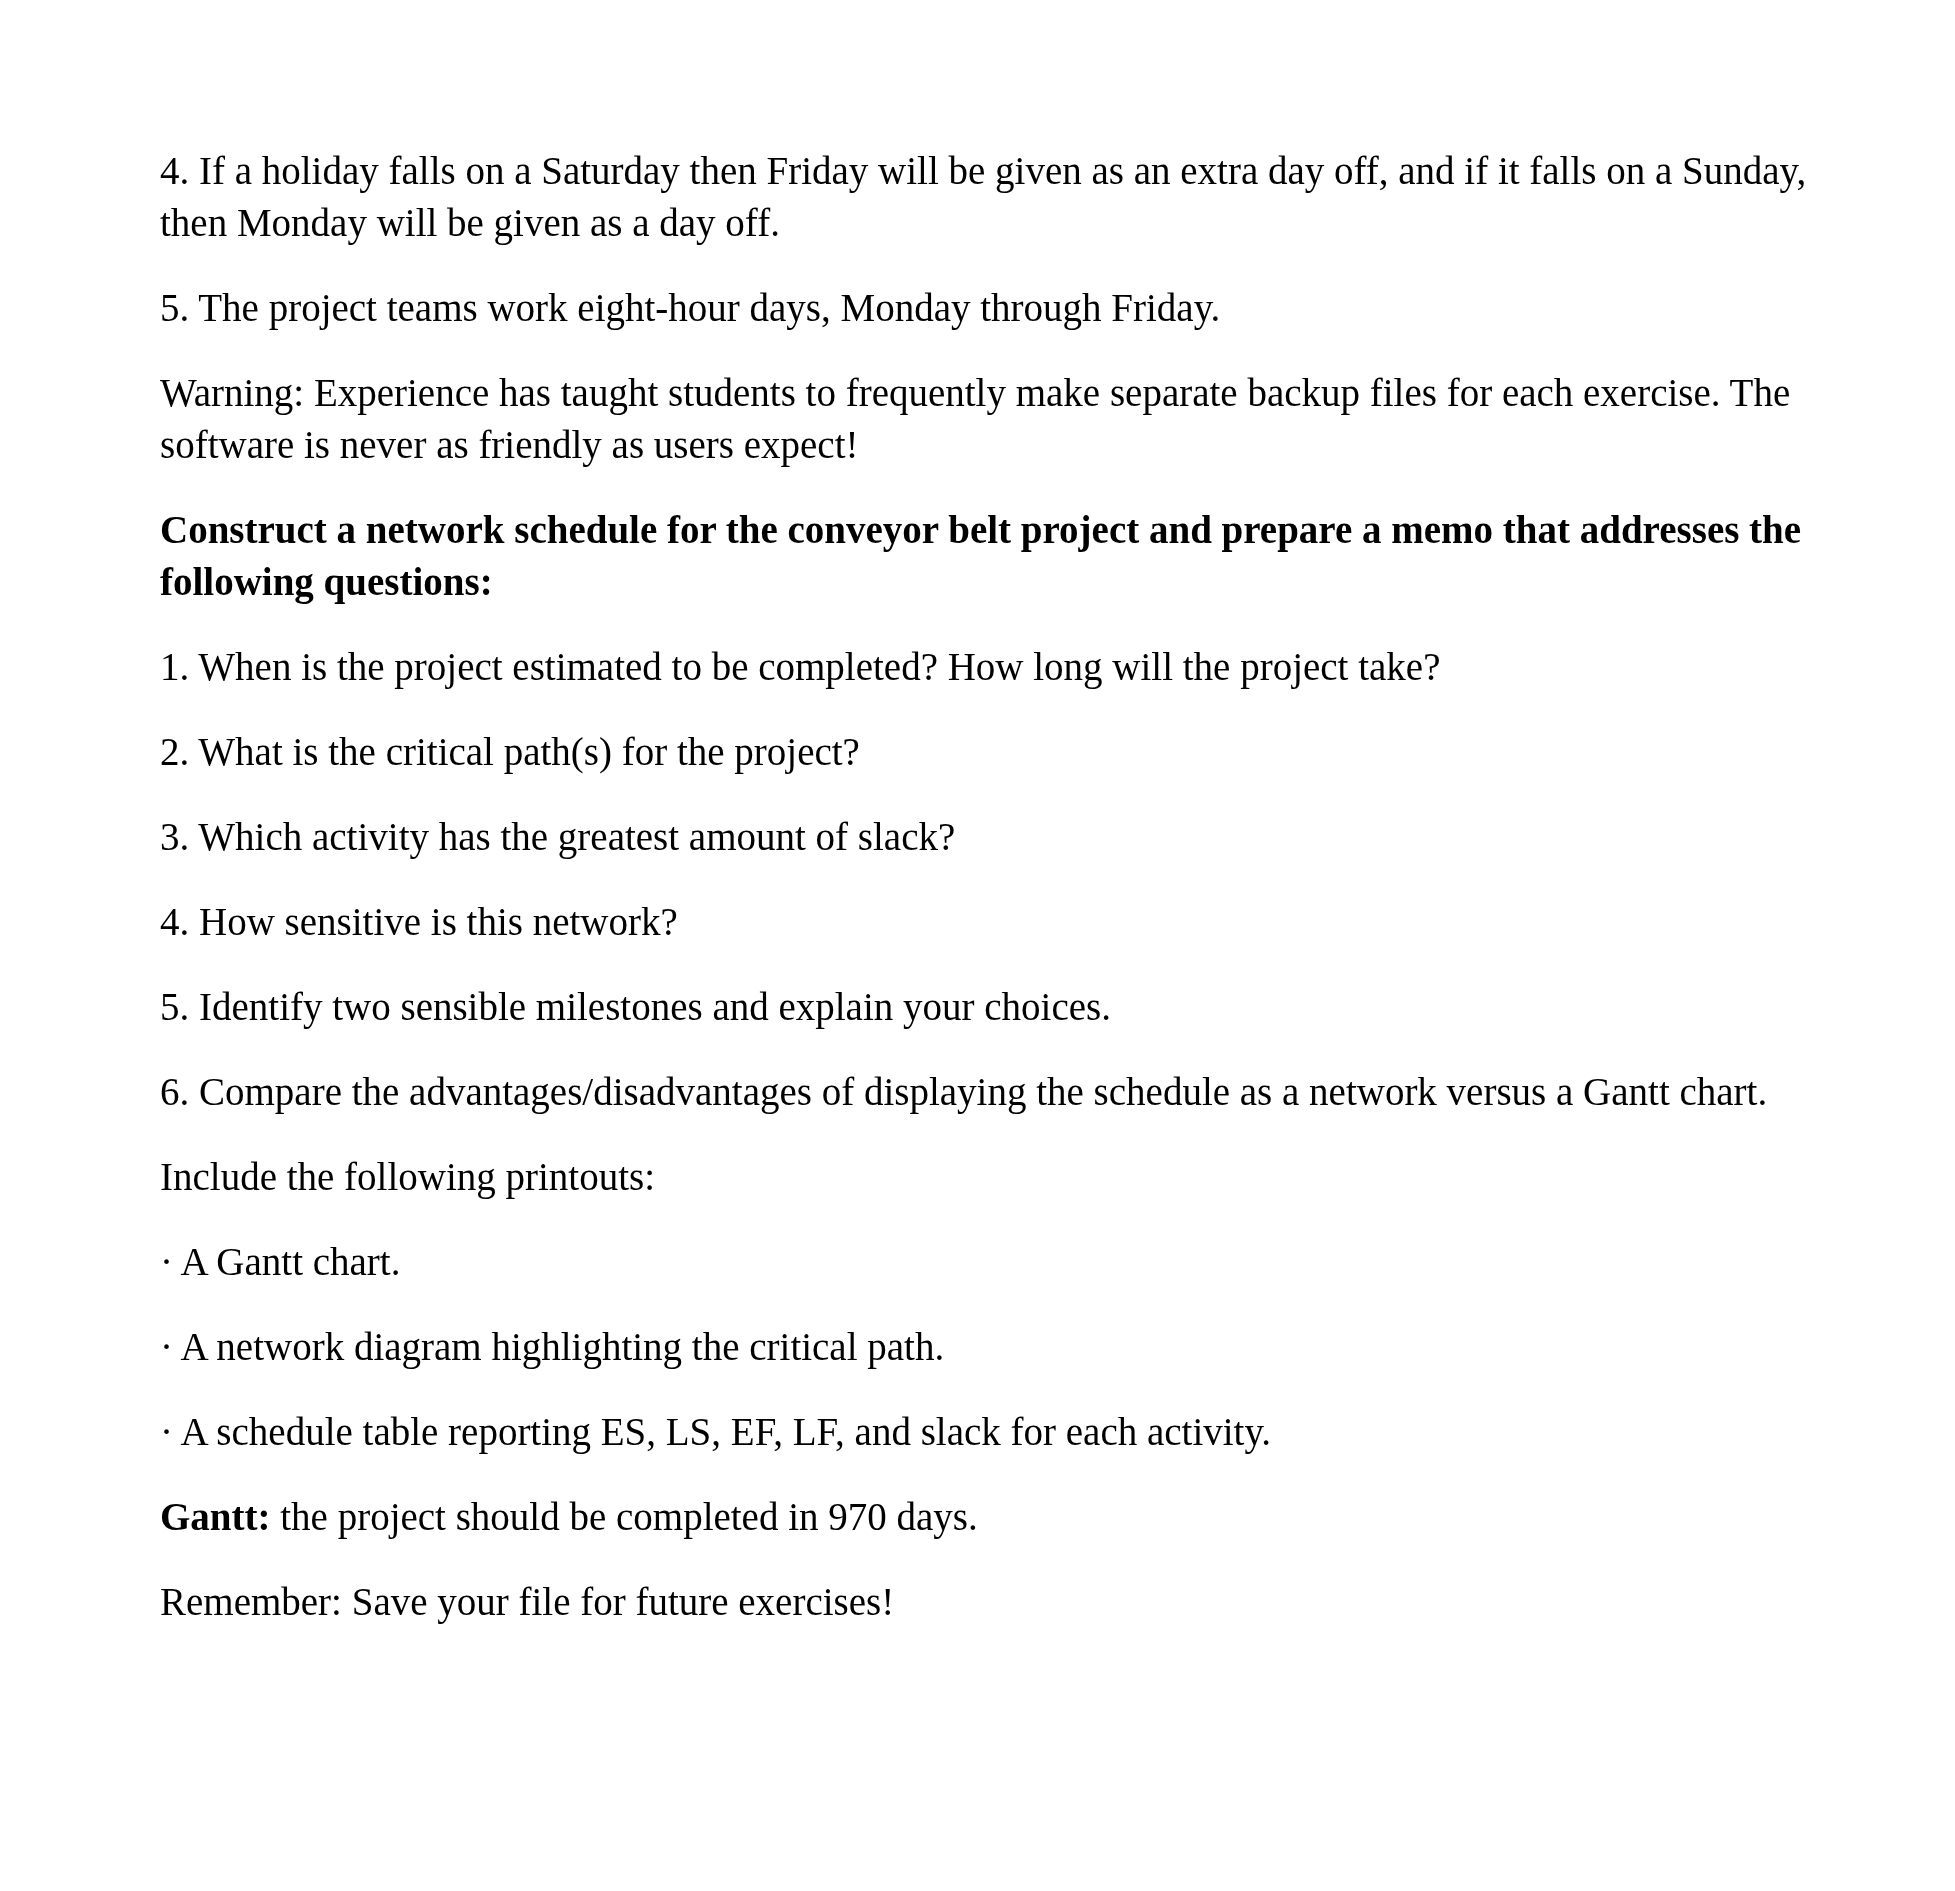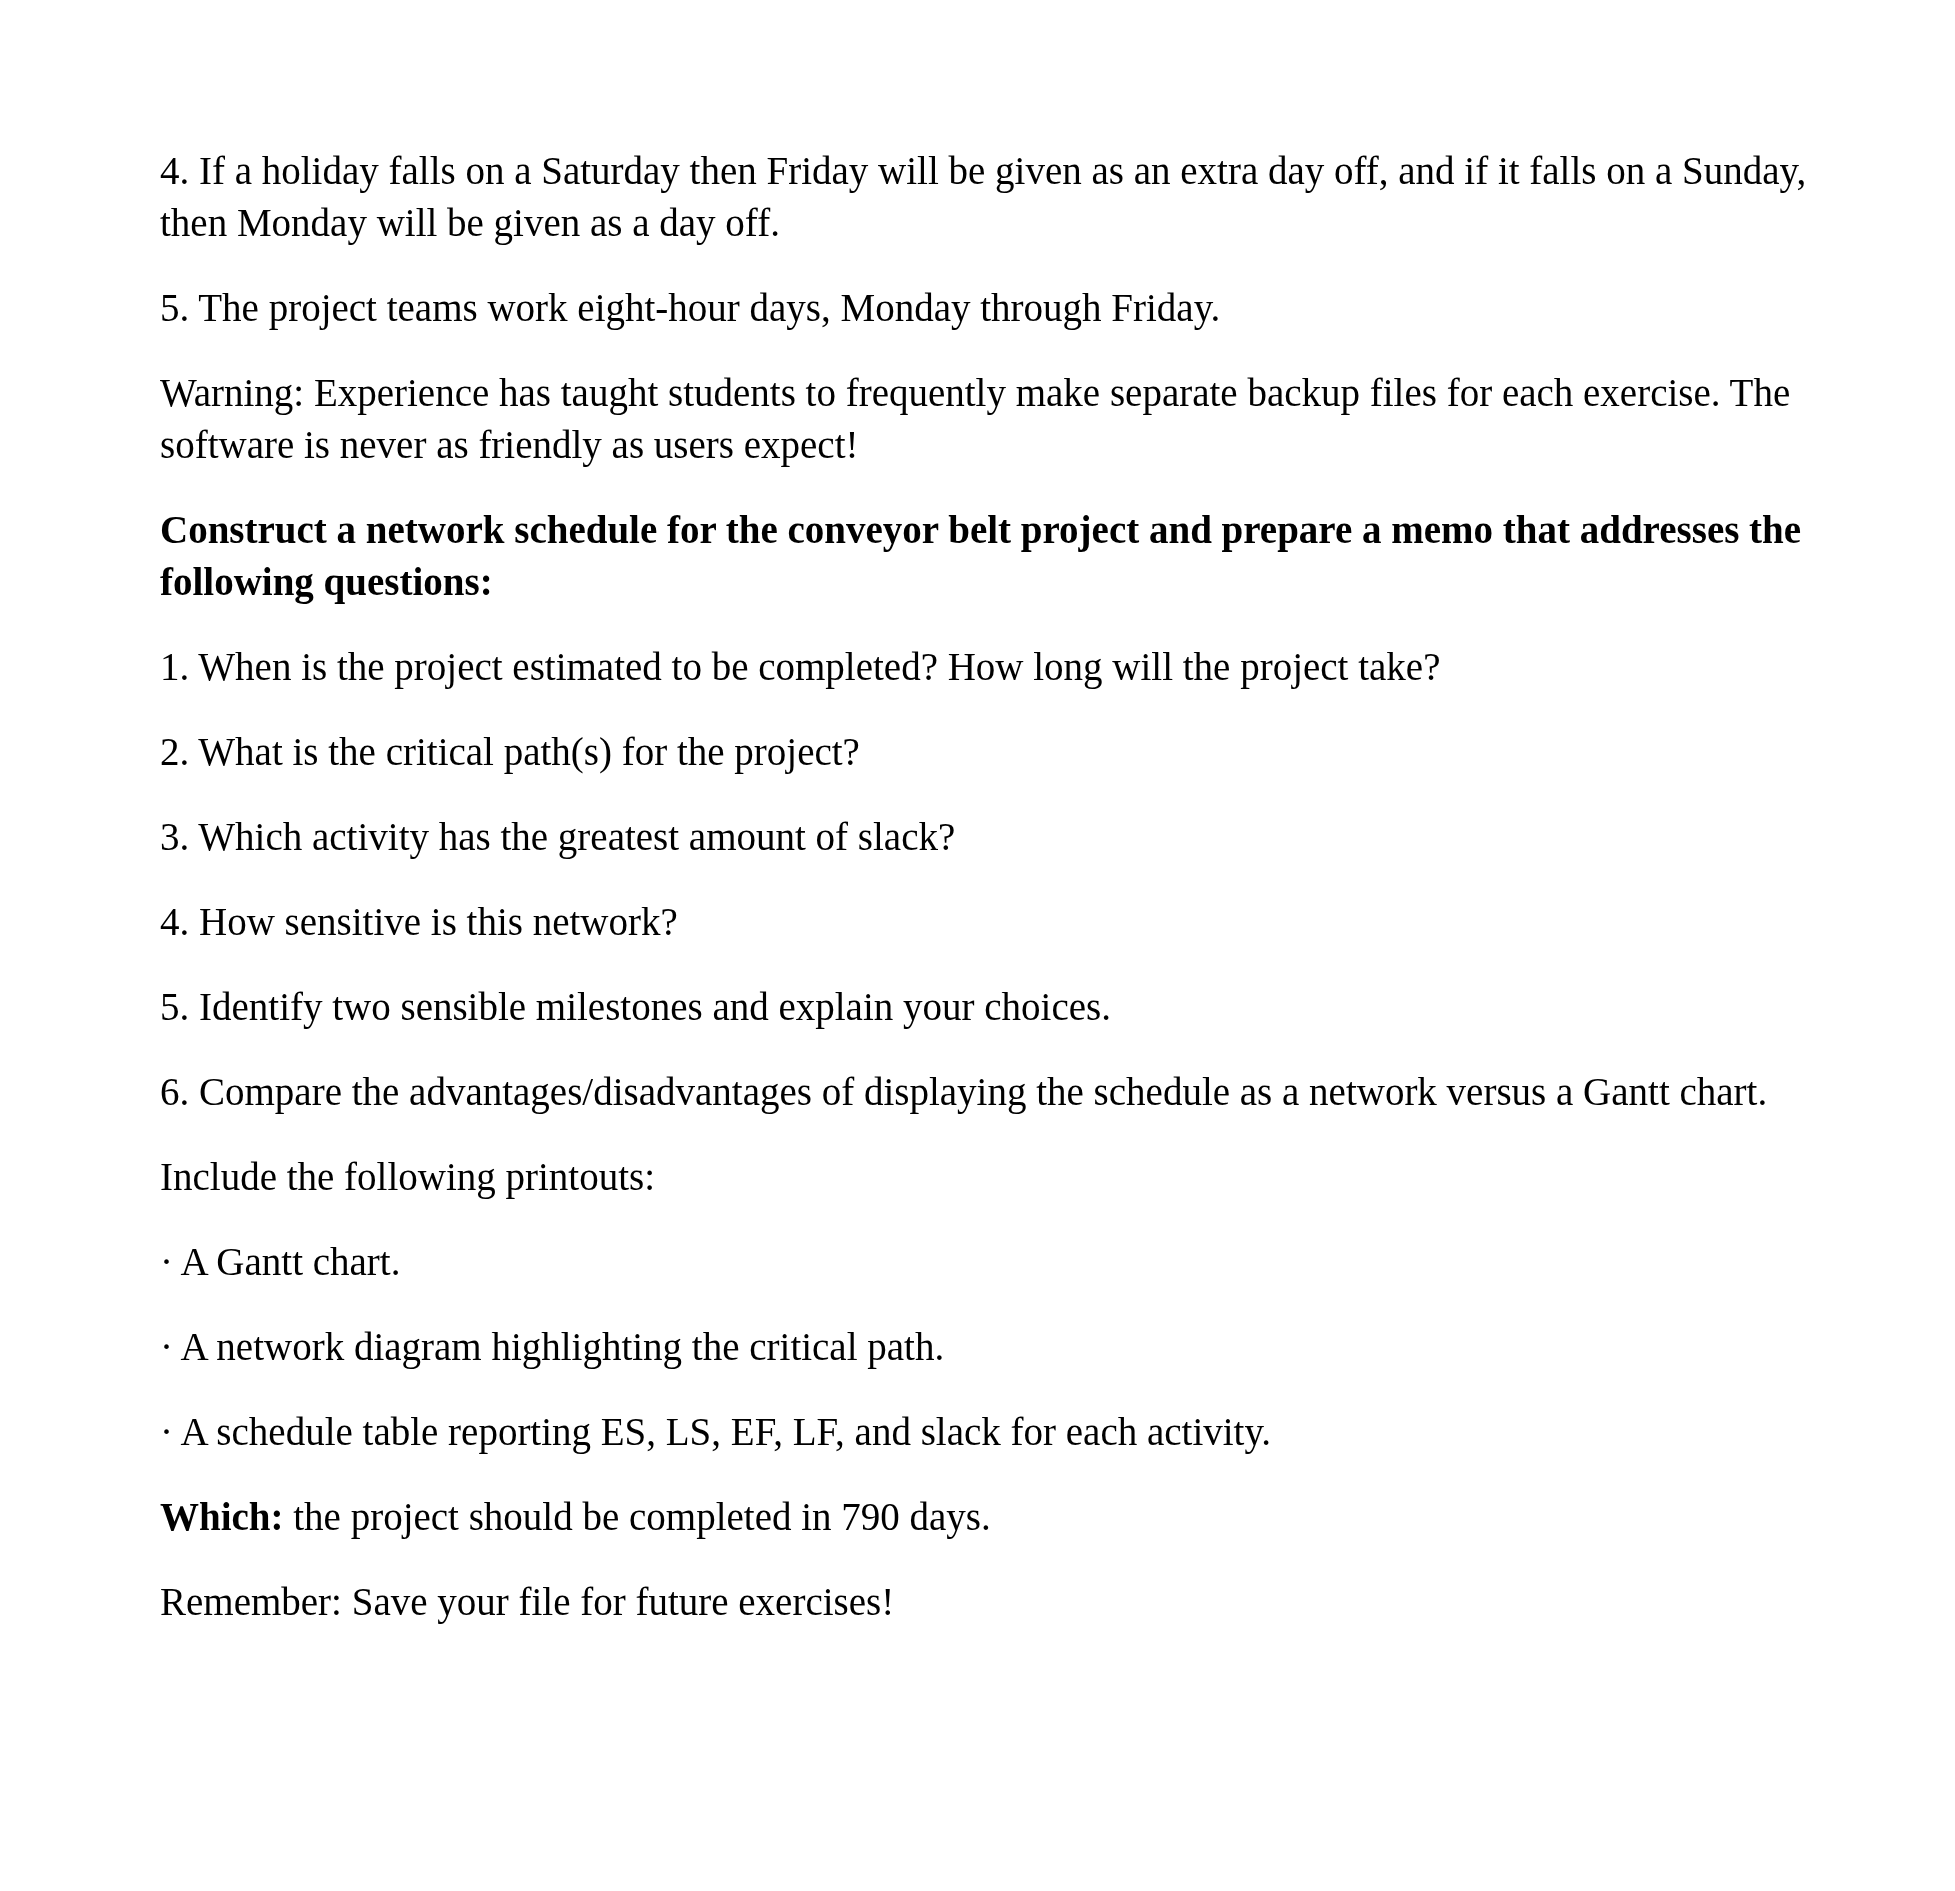--- a/index.html
+++ b/index.html
@@ -51,16 +51,16 @@
   <p>1. When is the project estimated to be completed? How long will the project take?</p>
   <p>2. What is the critical path(s) for the project?</p>
   <p>3. Which activity has the greatest amount of slack?</p>
   <p>4. How sensitive is this network?</p>
   <p>5. Identify two sensible milestones and explain your choices.</p>
   <p>6. Compare the advantages/disadvantages of displaying the schedule as a network versus a Gantt chart.</p>
   <p class="gap-above">Include the following printouts:</p>
   <p>· A Gantt chart.</p>
   <p>· A network diagram highlighting the critical path.</p>
   <p>· A schedule table reporting ES, LS, EF, LF, and slack for each activity.</p>
-  <p><span class="inline-bold">Which:</span><span> the project should be completed in 790 days.</span></p>
+  <p><span class="inline-bold">Gantt:</span><span> the project should be completed in 970 days.</span></p>
   <p>Remember: Save your file for future exercises!</p>
 </div>
 
 
 </body></html>

